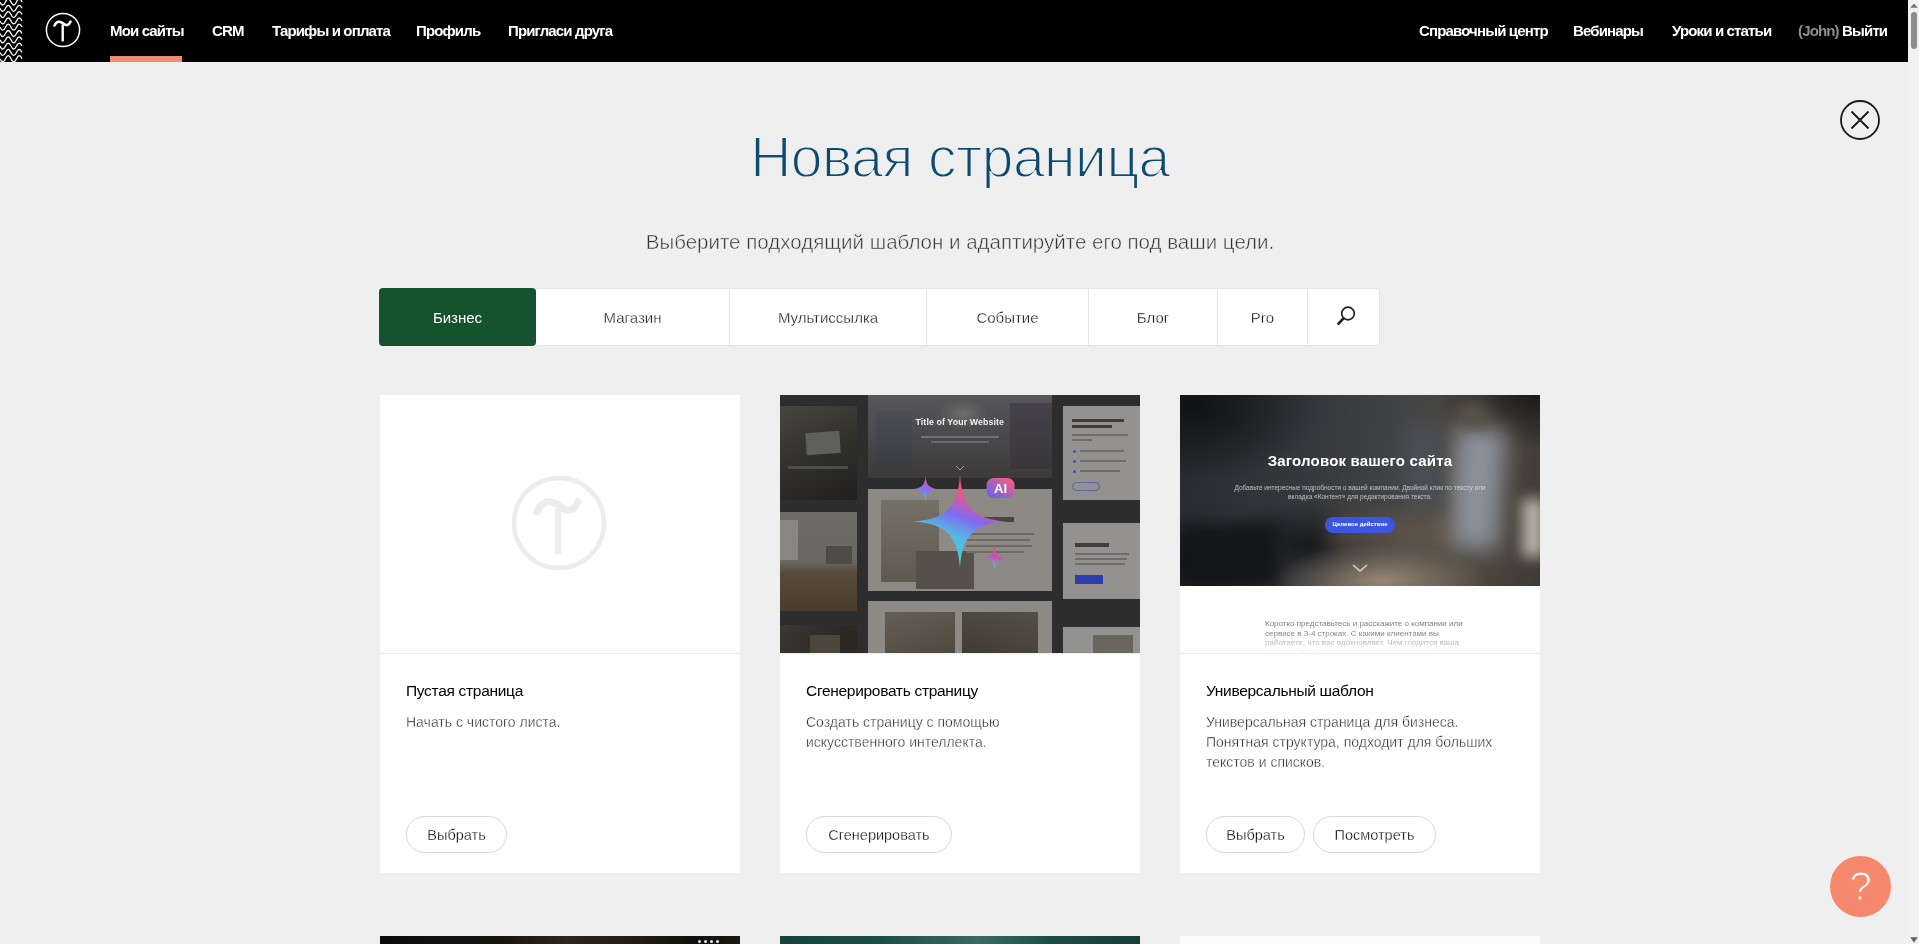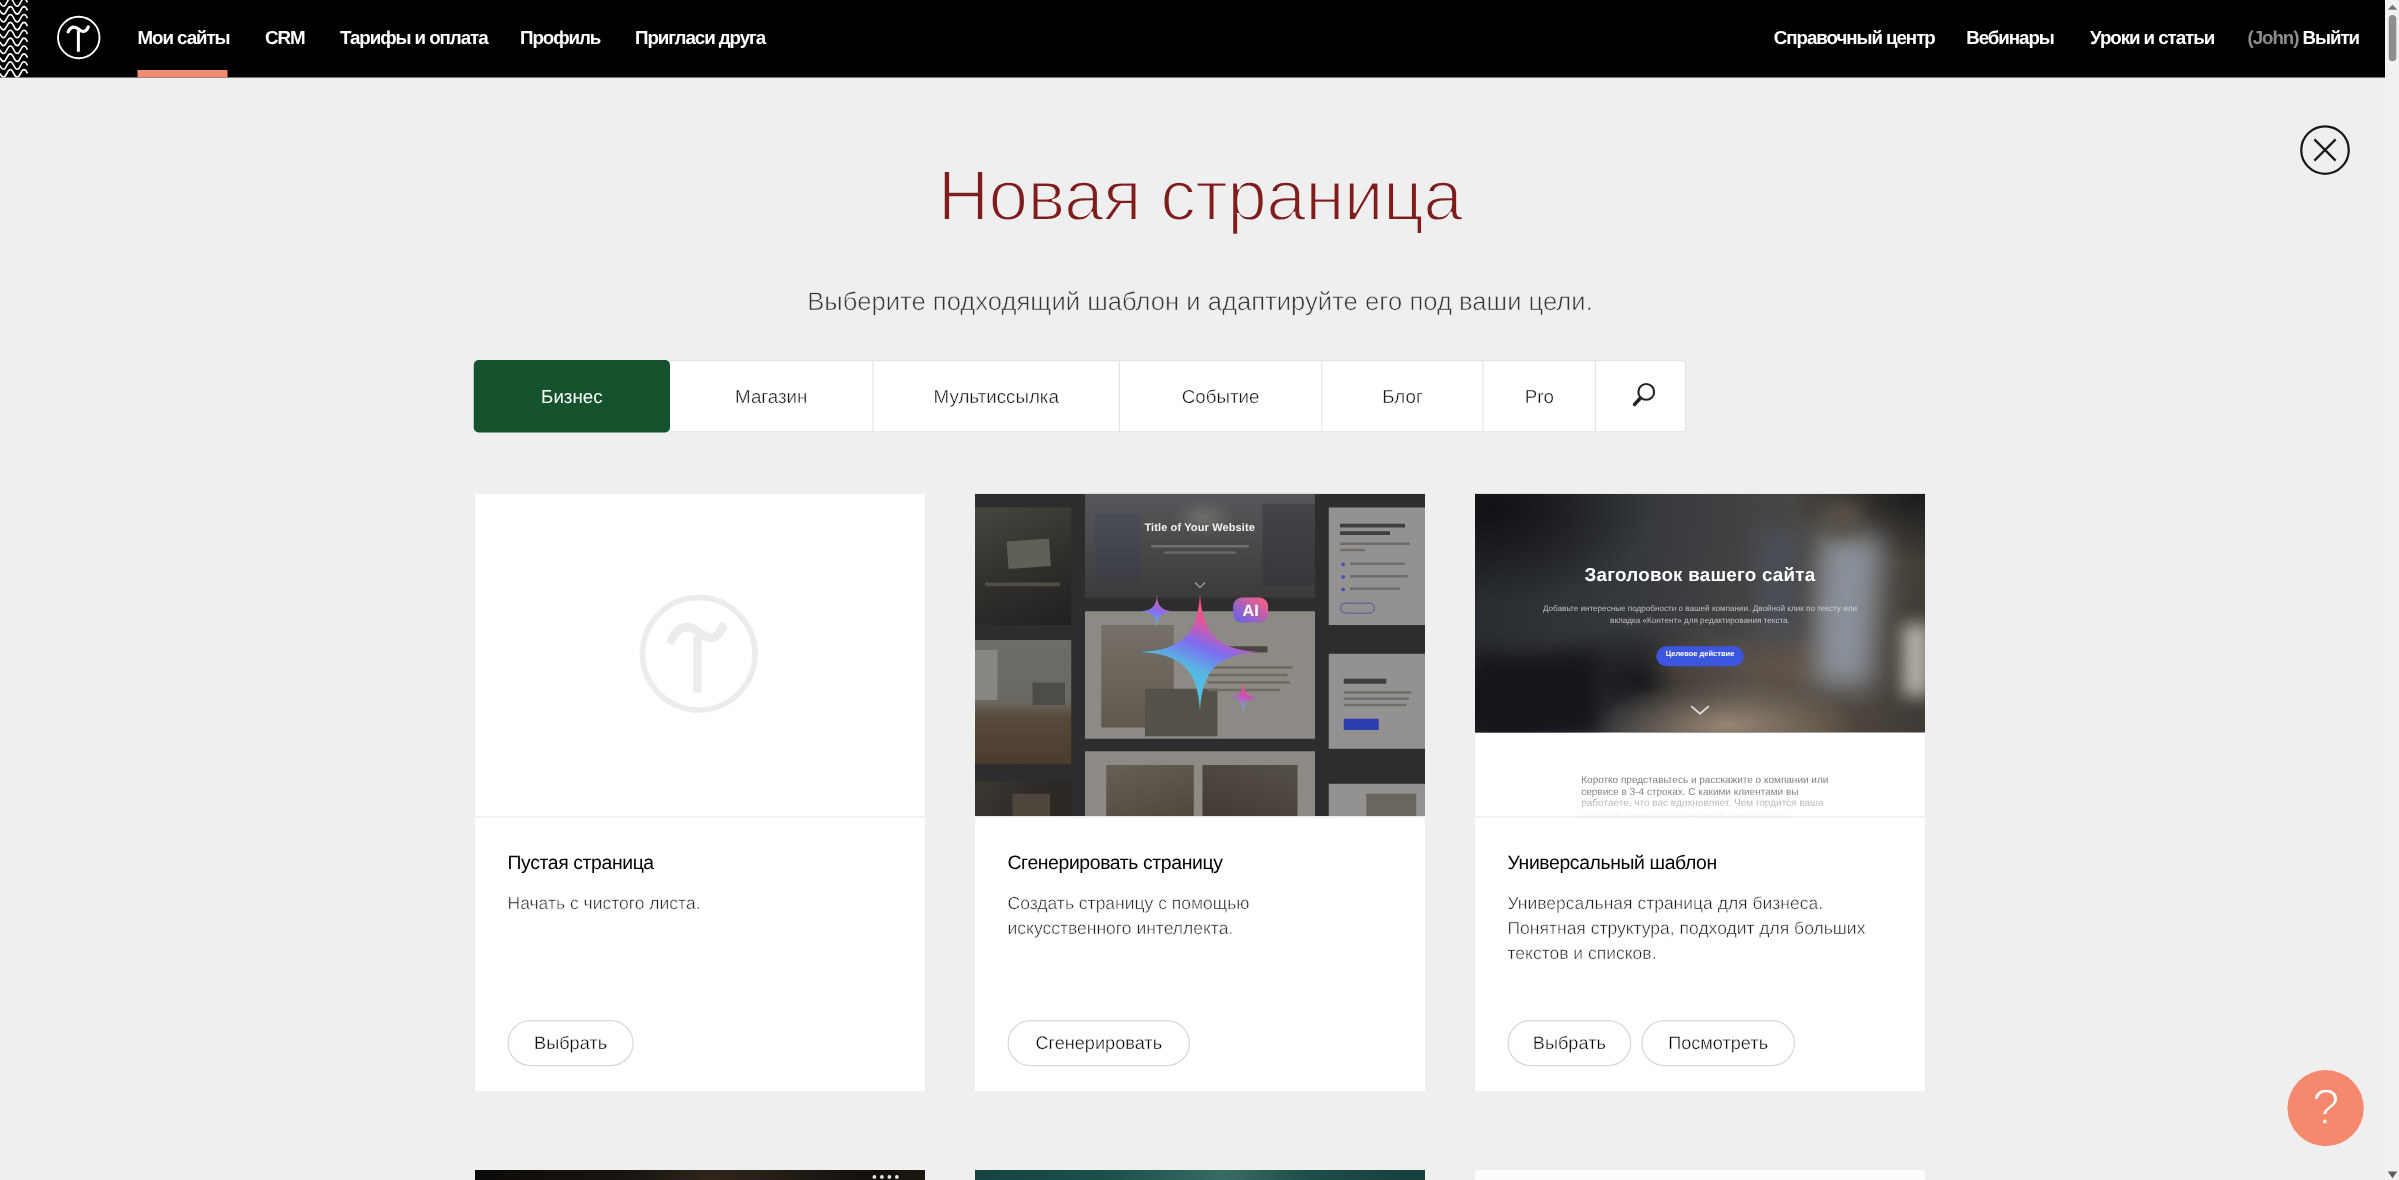--- a/index.html
+++ b/index.html
@@ -12,21 +12,21 @@
 .navitem { position:absolute; top:0; height:62px; line-height:62px; color:#fff;
   font-size:15px; font-weight:bold; letter-spacing:-0.85px; white-space:nowrap; }
 #underline { position:absolute; left:110px; top:56px; width:72px; height:6px; background:#f08c72; }
 #john { color:#8c8c8c; }
 
 
 #closebtn { position:absolute; left:1840px; top:100px; width:40px; height:40px; }
 
 
 #title { position:absolute; left:0; top:124px; width:1920px; text-align:center;
-  font-size:57px; font-weight:400; color:#7f1d1d; letter-spacing:-0.5px; -webkit-text-stroke:1.8px #efefef; }
+  font-size:57px; font-weight:400; color:#0c4a6e; letter-spacing:-0.5px; -webkit-text-stroke:1.8px #efefef; }
 #subtitle { position:absolute; left:0; top:230px; width:1920px; text-align:center;
   font-size:20.5px; font-weight:400; color:#333; -webkit-text-stroke:0.5px #efefef; }
 
 
 #tabs { position:absolute; left:379px; top:288px; height:58px; display:flex; }
 .tab { height:58px; background:#fff; border:1px solid #e4e4e4; border-left:none;
   display:flex; align-items:center; justify-content:center; font-size:15px; color:#111; -webkit-text-stroke:0.3px #fff; }
 .tab.active { background:#14532d; color:#fff; border:none; border-radius:4px; -webkit-text-stroke:0px; }
 .tab.last { border-radius:0 3px 3px 0; }
 
@@ -90,21 +90,21 @@
   <svg id="closebtn" viewBox="0 0 40 40">
     <circle cx="20" cy="20" r="19" fill="none" stroke="#191919" stroke-width="1.8"></circle>
     <path d="M11.5,11.5 L28.5,28.5 M28.5,11.5 L11.5,28.5" stroke="#191919" stroke-width="1.8"></path>
   </svg>
 
   <div id="title">Новая страница</div>
   <div id="subtitle">Выберите подходящий шаблон и адаптируйте его под ваши цели.</div>
 
   <div id="tabs">
     <div class="tab active" style="width:157px">Бизнес</div>
-    <div class="tab" style="width:163px">Магазин</div>
+    <div class="tab" style="width:194px">Магазин</div>
     <div class="tab" style="width:197px">Мультиссылка</div>
     <div class="tab" style="width:162px">Событие</div>
     <div class="tab" style="width:129px">Блог</div>
     <div class="tab" style="width:90px">Pro</div>
     <div class="tab last" style="width:72px">
       <svg width="26" height="26" viewBox="0 0 26 26" style="margin-left:4px;margin-top:2px">
         <circle cx="15" cy="8.5" r="6.3" fill="none" stroke="#222" stroke-width="1.7"></circle>
         <path d="M10.2,13.6 L5.6,18.6" stroke="#222" stroke-width="2.8" stroke-linecap="round"></path>
       </svg>
     </div>

